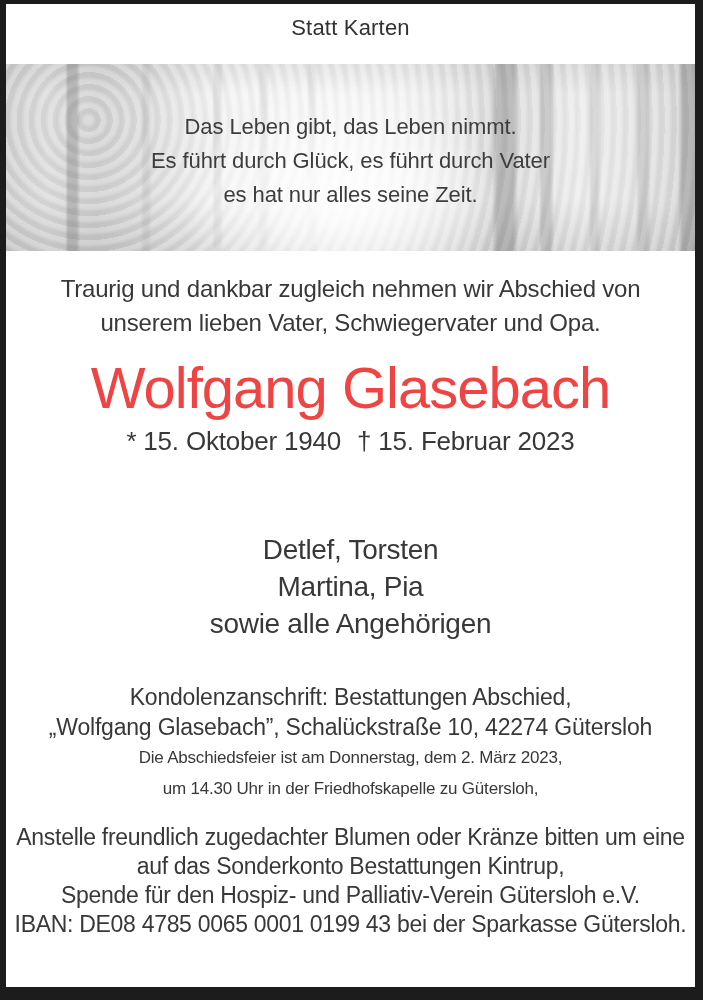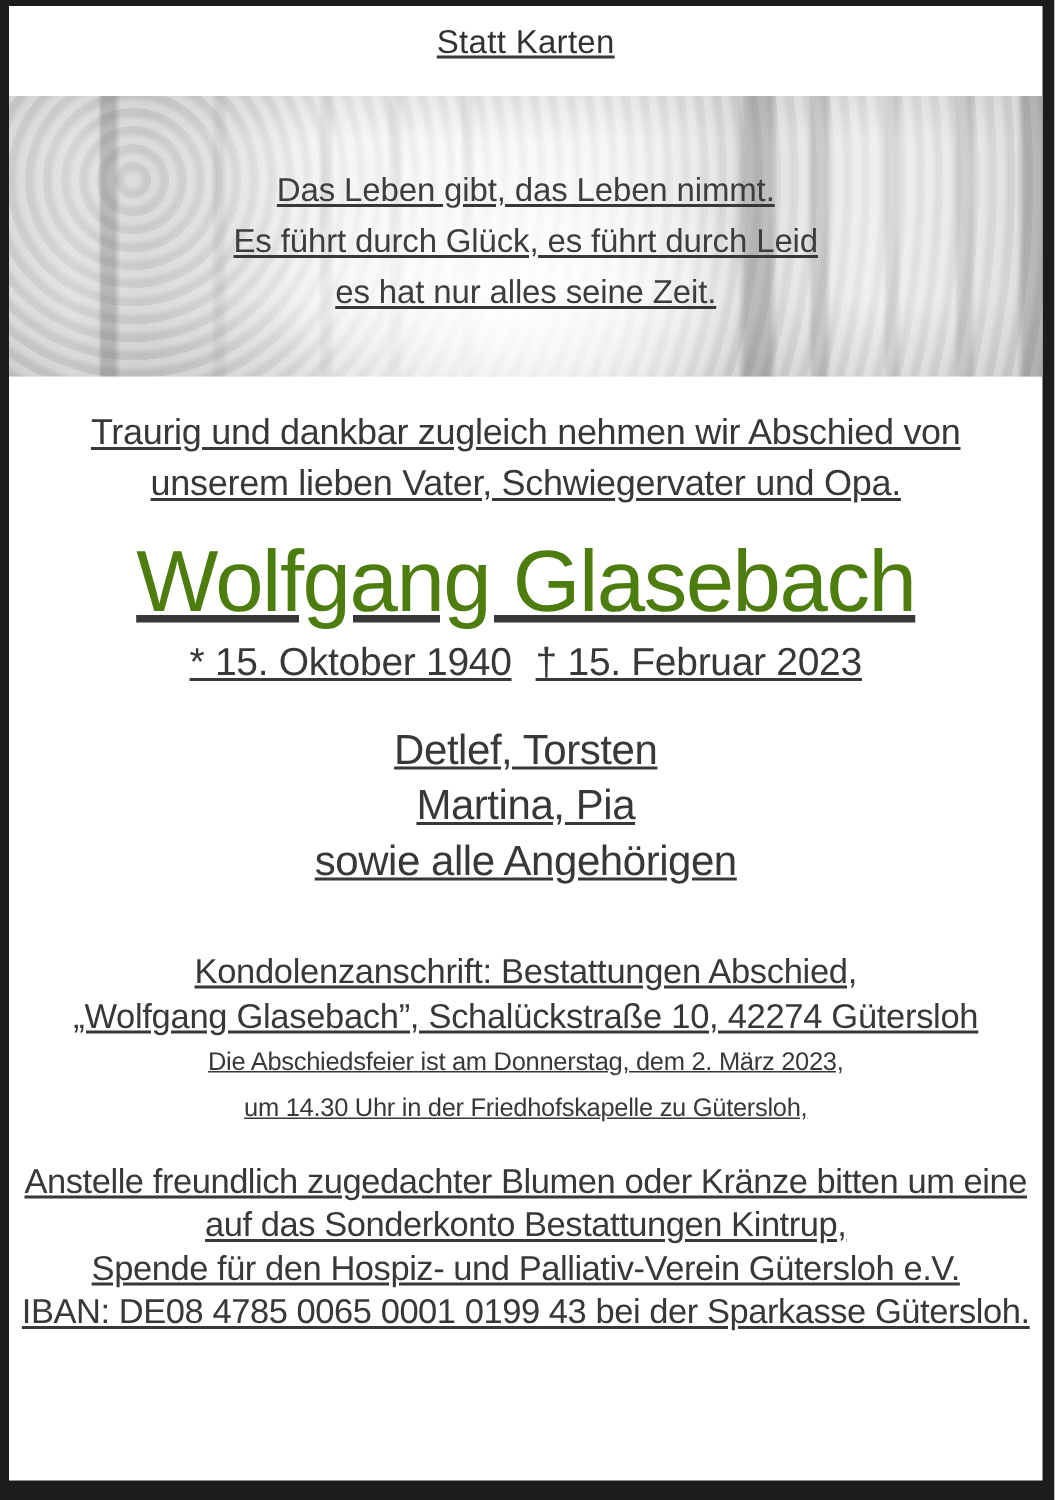--- a/index.html
+++ b/index.html
@@ -10,21 +10,20 @@
     box-sizing: border-box;
     margin: 0 auto;
     background: #ffffff;
     border-style: solid;
     border-color: #1c1c1c;
     border-width: 4px 8px 13px 6px;
     font-family: "Liberation Sans", "DejaVu Sans", sans-serif;
     color: #383838;
     text-align: center;
     overflow: hidden;
-    text-decoration: underline;
   }
   .header-line {
     margin-top: 10px;
     font-size: 22px;
     line-height: 28px;
     letter-spacing: 0.2px;
     color: #323232;
   }
   .photo {
     margin-top: 22px;
@@ -60,33 +59,33 @@
     font-size: 24px;
     line-height: 34px;
     letter-spacing: -0.2px;
   }
   .deceased-name {
     margin: 16px 0 0 0;
     font-size: 58px;
     line-height: 64px;
     font-weight: 400;
     letter-spacing: -1px;
-    color: #4d7c0f;
+    color: #ef4444;
   }
   .dates {
     margin-top: 6px;
     font-size: 26px;
     line-height: 31px;
     display: flex;
     justify-content: center;
     gap: 16px;
     letter-spacing: -0.2px;
   }
   .mourners {
-    margin-top: 24px;
+    margin-top: 74px;
     font-size: 28px;
     line-height: 37px;
     letter-spacing: -0.3px;
   }
   .condolence {
     margin-top: 40px;
     font-size: 23px;
     line-height: 30px;
     letter-spacing: -0.2px;
   }
@@ -105,21 +104,21 @@
 </head>
 <body>
 
 <div class="sheet">
 
   <div class="header-line">Statt Karten</div>
 
   <div class="photo">
     <div class="poem">
       <div>Das Leben gibt, das Leben nimmt.</div>
-      <div>Es führt durch Glück, es führt durch Leid</div>
+      <div>Es führt durch Glück, es führt durch Vater</div>
       <div>es hat nur alles seine Zeit.</div>
     </div>
   </div>
 
   <div class="intro">
     <div>Traurig und dankbar zugleich nehmen wir Abschied von</div>
     <div>unserem lieben Vater, Schwiegervater und Opa.</div>
   </div>
 
   <h1 class="deceased-name">Wolfgang Glasebach</h1>

